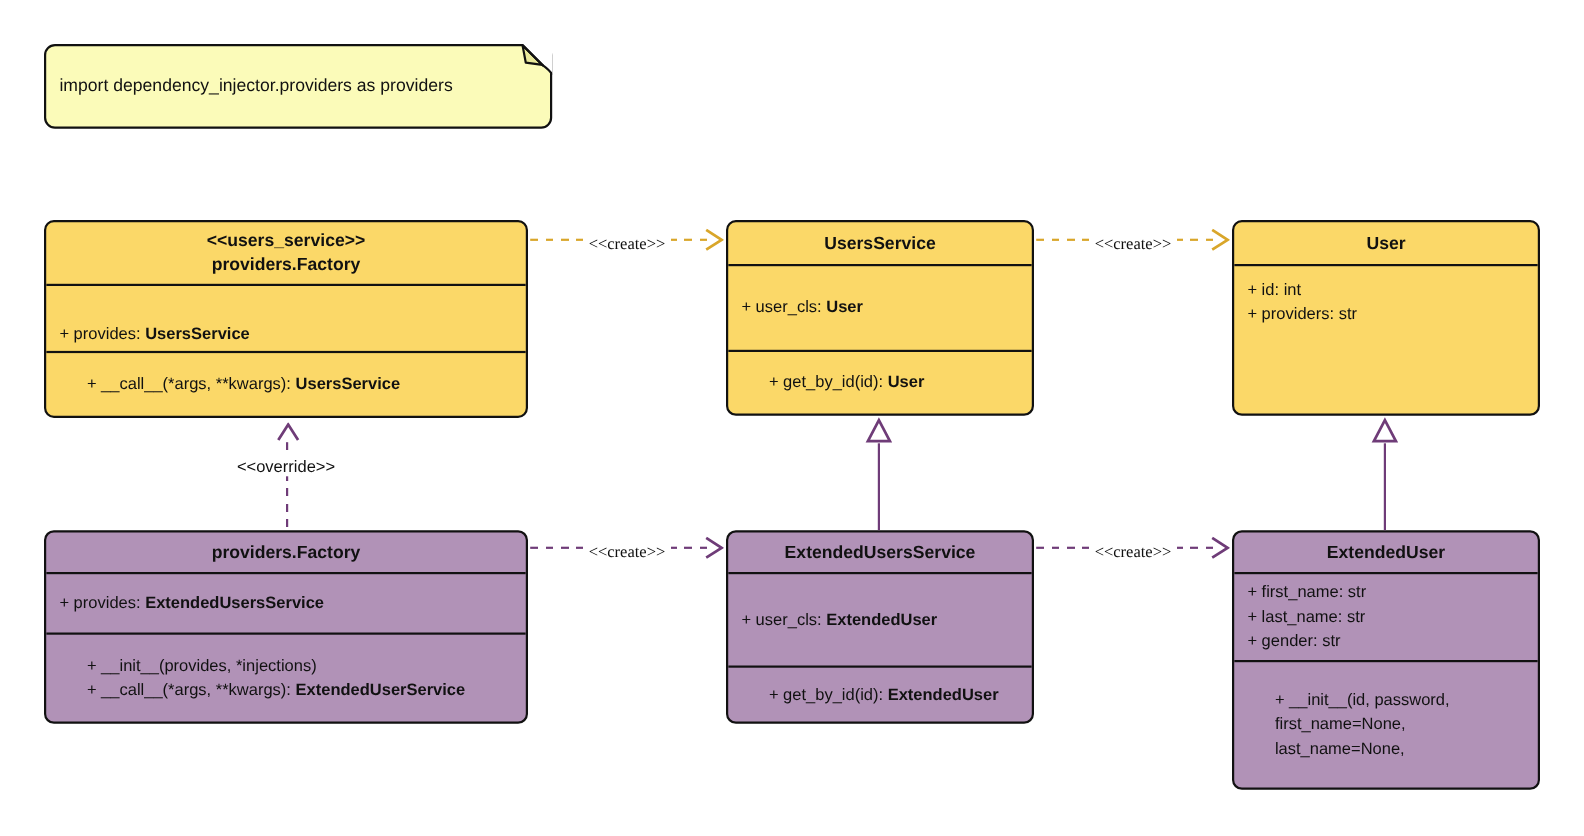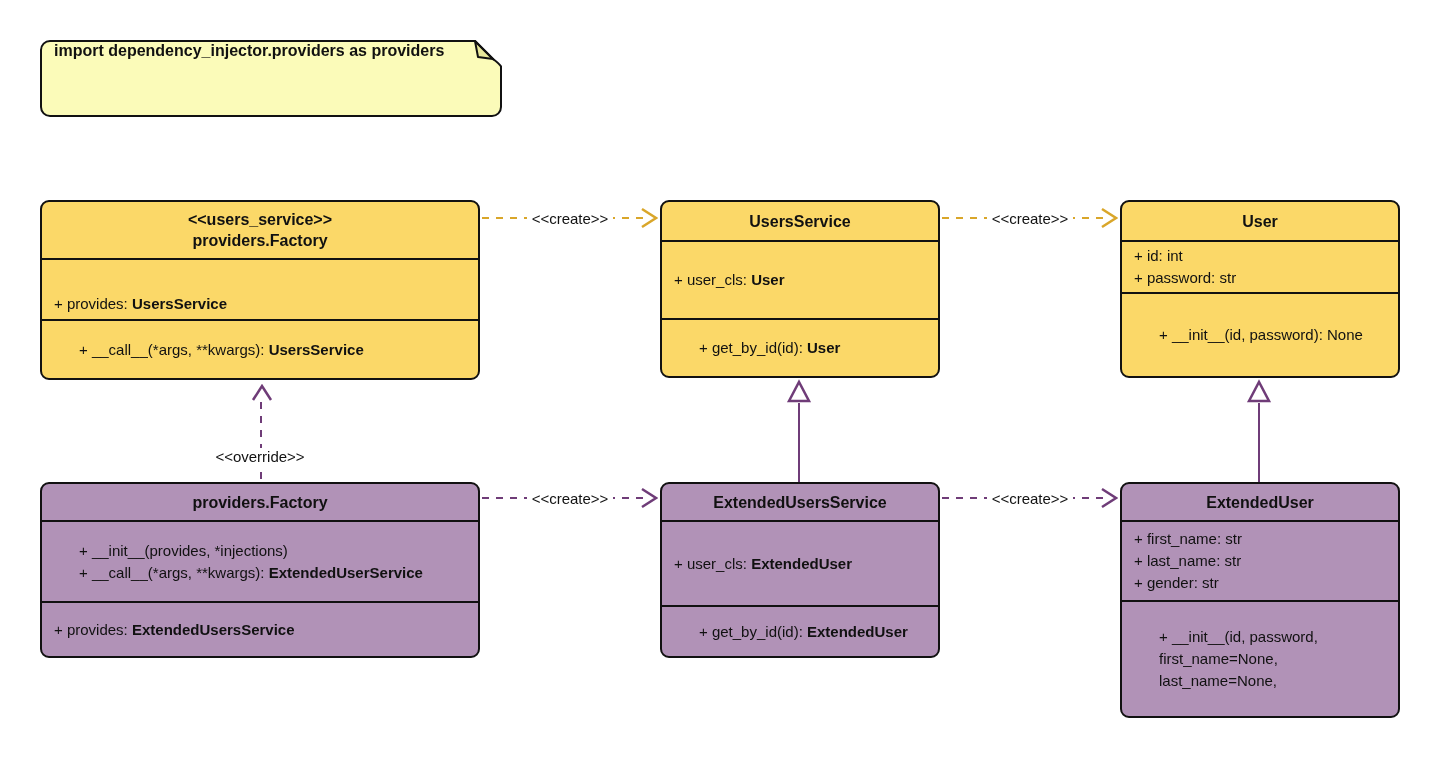--- a/index.html
+++ b/index.html
@@ -5,22 +5,22 @@
   html,body { margin:0; padding:0; background:#ffffff; }
   #canvas {
     position:relative; width:1440px; height:760px; background:#ffffff;
     font-family:"Liberation Sans", sans-serif; color:#111; overflow:hidden;
   }
 
   
   .note {
     position:absolute; left:40px; top:40px; width:462px; height:77px;
     background:#FBFBB9; border:2px solid #111; border-radius:10px;
-    display:flex; box-sizing:border-box;
-    font-weight:bold; font-size:16px; padding-left:12px;
+    display:flex; align-items:center; box-sizing:border-box;
+    font-weight:normal; font-size:16px; padding-left:12px;
   }
   .note-fold { position:absolute; top:-2px; right:-2px; width:30px; height:30px; }
 
   
   .uml-class {
     position:absolute; border:2px solid #111; border-radius:9px;
     box-sizing:border-box; display:flex; flex-direction:column; overflow:hidden;
   }
   .uml-yellow { background:#FBD868; }
   .uml-purple { background:#B192B7; }
@@ -30,21 +30,21 @@
   }
   .uml-section {
     border-top:2px solid #111; box-sizing:border-box;
     display:flex; flex-direction:column; justify-content:center;
     padding:4px 12px; font-size:15px; line-height:22px; flex:0 0 auto;
   }
   .uml-section.grow { flex:1 1 auto;padding-left:37px; }
   .member b { font-weight:bold; }
 
   
-  .edge-h { position:absolute; height:26px; display:flex; align-items:center; justify-content:center; }
+  .edge-h { position:absolute; height:26px; display:flex; align-items:flex-end; justify-content:center;font-family:Liberation Serif, serif; }
   .dash-h { position:absolute; left:0; right:8px; top:12px; height:2px; }
   .dash-h.gold   { background:repeating-linear-gradient(90deg,#D9A62A 0 7px,transparent 7px 14px); }
   .dash-h.purple { background:repeating-linear-gradient(90deg,#6F3C78 0 7px,transparent 7px 14px); }
   .edge-label {
     position:relative; z-index:2; background:#ffffff; padding:0 5px;
     font-size:15px; color:#111; white-space:nowrap;
   }
   .head-right { position:absolute; right:0; top:2px; z-index:1; }
   .head-up { position:absolute; z-index:1; }
   .gold-stroke path, .gold-stroke polyline { stroke:#D9A62A; }
@@ -103,50 +103,45 @@
       <div class="member">
         <span>+ get_by_id(id): </span><b>User</b>
       </div>
     </div>
   </div>
 
   <div class="uml-class uml-yellow" style="left:1120px; top:200px; width:280px; height:178px;">
     <div class="uml-header" style="height:38px;">
       <span>User</span>
     </div>
-    <div class="uml-section" style="height:52px;">
+    <div class="uml-section" style="height:68px;">
       <div class="member">
         <span>+ id: int</span>
       </div>
       <div class="member">
-        <span>+ password: str</span>
-      </div>
-    </div>
-    <div class="uml-section grow">
-      <div class="member">
-        <span>+ __init__(id, password): None</span>
+        <span>+ providers: str</span>
       </div>
     </div>
   </div>
 
   <div class="uml-class uml-purple" style="left:40px; top:482px; width:440px; height:176px;">
     <div class="uml-header" style="height:36px;">
       <span>providers.Factory</span>
     </div>
+    <div class="uml-section" style="height:55px;">
+      <div class="member">
+        <span>+ provides: </span><b>ExtendedUsersService</b>
+      </div>
+    </div>
     <div class="uml-section grow">
       <div class="member">
         <span>+ __init__(provides, *injections)</span>
       </div>
       <div class="member">
         <span>+ __call__(*args, **kwargs): </span><b>ExtendedUserService</b>
-      </div>
-    </div>
-    <div class="uml-section" style="height:55px;">
-      <div class="member">
-        <span>+ provides: </span><b>ExtendedUsersService</b>
       </div>
     </div>
   </div>
 
   <div class="uml-class uml-purple" style="left:660px; top:482px; width:280px; height:176px;">
     <div class="uml-header" style="height:36px;">
       <span>ExtendedUsersService</span>
     </div>
     <div class="uml-section" style="height:85px;">
       <div class="member">
@@ -218,21 +213,21 @@
     <svg class="head-right purple-stroke" width="18" height="22" viewBox="0 0 18 22">
       <path d="M2,2 L16,11 L2,20" fill="none" stroke-width="2.5"></path>
     </svg>
   </div>
 
   <div>
     <svg class="head-up purple-stroke" style="left:251px; top:384px;" width="22" height="18" viewBox="0 0 22 18">
       <path d="M2,16 L11,2 L20,16" fill="none" stroke-width="2.5"></path>
     </svg>
     <div class="dash-v" style="left:260px; top:402px; height:78px;"></div>
-    <span class="v-label" style="left:260px; top:416px;margin-top:32px;">&lt;&lt;override&gt;&gt;</span>
+    <span class="v-label" style="left:260px; top:416px;">&lt;&lt;override&gt;&gt;</span>
   </div>
 
   <div>
     <svg class="tri" style="left:786px; top:379px;" width="26" height="25" viewBox="0 0 26 25">
       <polygon points="3,22 13,3 23,22" fill="#ffffff" stroke="#6F3C78" stroke-width="2.5"></polygon>
     </svg>
     <div class="solid-v" style="left:798px; top:403px; height:79px;"></div>
   </div>
 
   <div>

